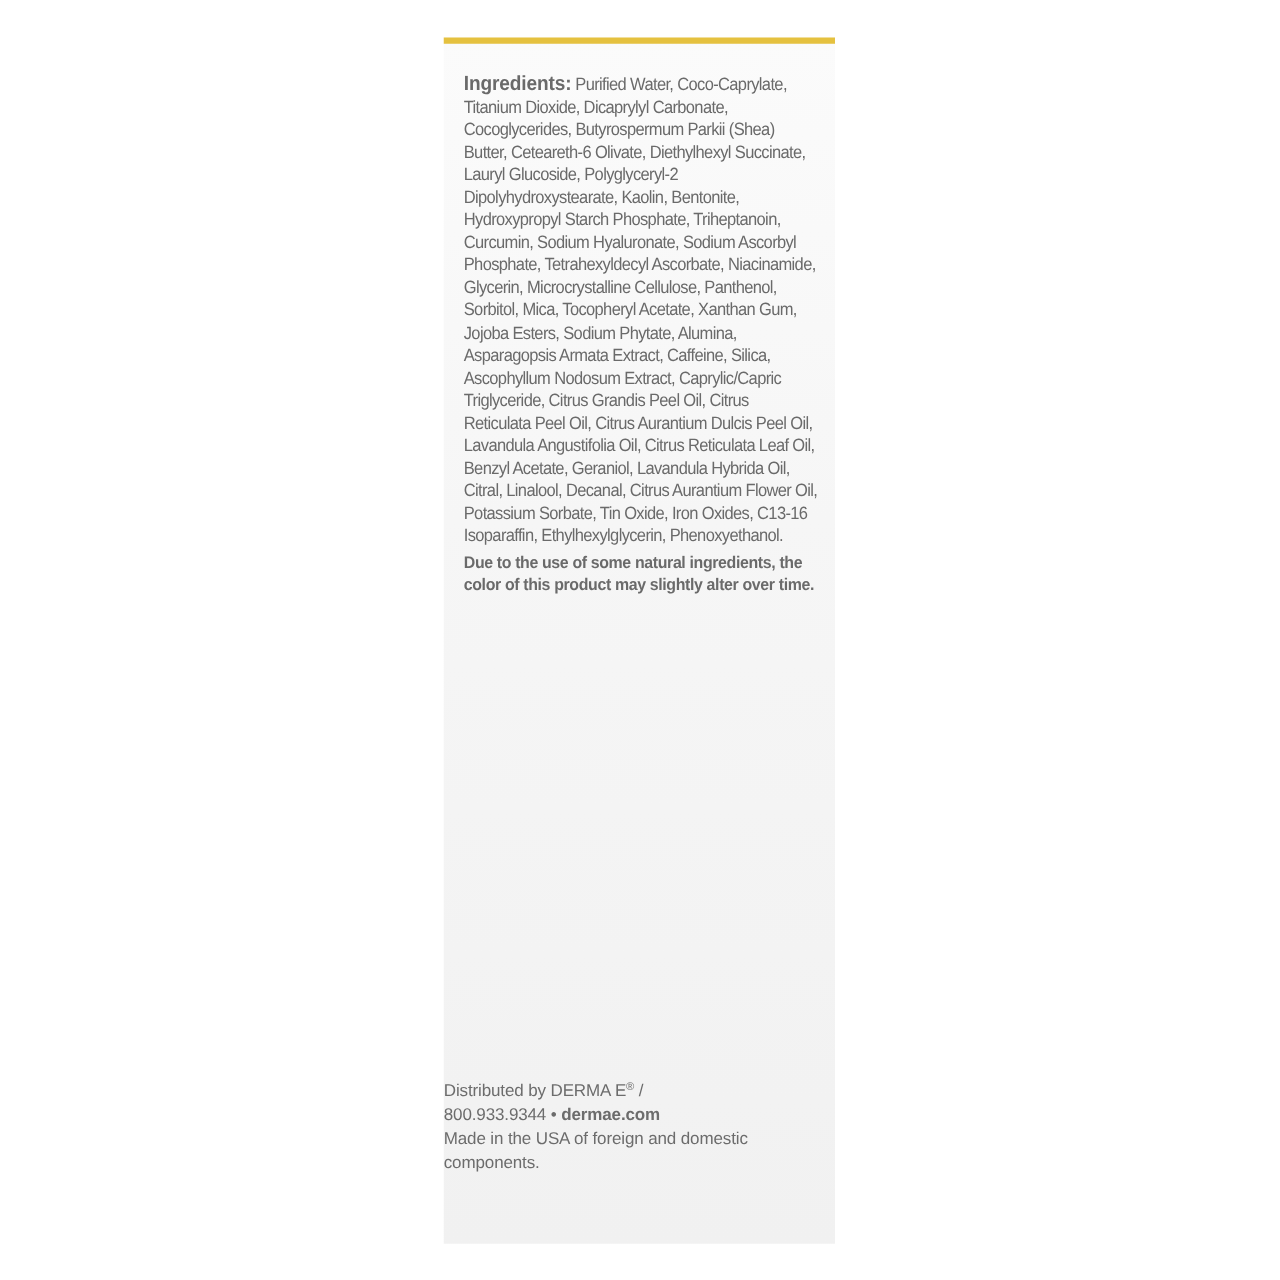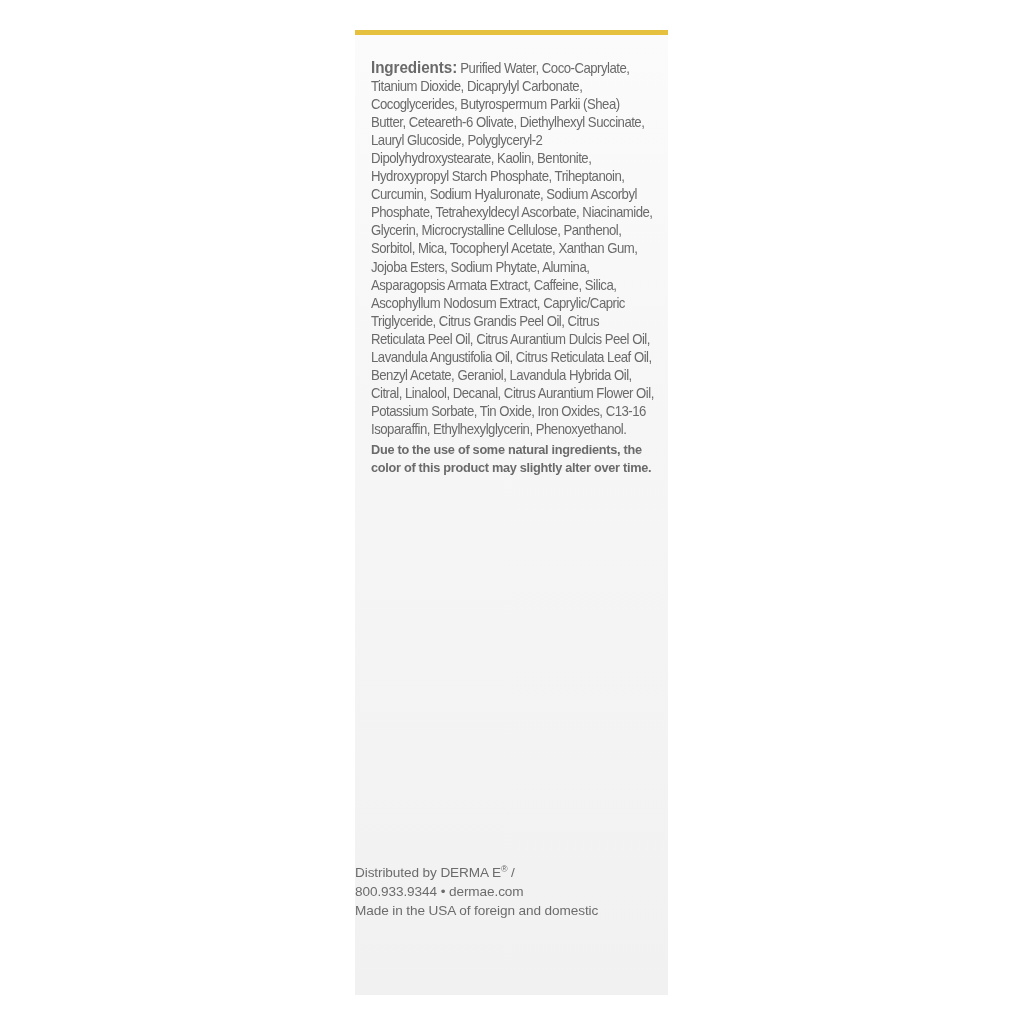--- a/index.html
+++ b/index.html
@@ -78,35 +78,36 @@
       right: 10px;
       top: 834px;
       font-family: "Liberation Sans", sans-serif;
       font-size: 13.6px;
       line-height: 18.9px;
       color: #6c6c6c;
       letter-spacing: -0.1px;
     }
     .distributor div { white-space: nowrap; }
     .distributor sup { font-size: 9px; vertical-align: 5px; line-height: 0; }
-    .distributor .web { font-weight: normal; text-align: center; }
+    .distributor .web { font-weight: bold; text-align: center; }
   </style>
 </head>
 <body>
 
 <div class="panel">
   <div class="accent-strip" style="background: rgb(229, 193, 63);"></div>
 
   <div class="content">
 
     <p class="ingredients">
       <span class="label">Ingredients:</span><span> Purified Water, Coco-Caprylate, Titanium Dioxide, Dicaprylyl Carbonate, Cocoglycerides, Butyrospermum Parkii (Shea) Butter, Ceteareth-6 Olivate, Diethylhexyl Succinate, Lauryl Glucoside, Polyglyceryl-2 Dipolyhydroxystearate, Kaolin, Bentonite, Hydroxypropyl Starch Phosphate, Triheptanoin, Curcumin, Sodium Hyaluronate, Sodium Ascorbyl Phosphate, Tetrahexyldecyl Ascorbate, Niacinamide, Glycerin, Microcrystalline Cellulose, Panthenol, Sorbitol, Mica, Tocopheryl Acetate, Xanthan Gum, Jojoba Esters, Sodium Phytate, Alumina, Asparagopsis Armata Extract, Caffeine, Silica, Ascophyllum Nodosum Extract, Caprylic/Capric Triglyceride, Citrus Grandis Peel Oil, Citrus Reticulata Peel Oil, Citrus Aurantium Dulcis Peel Oil, Lavandula Angustifolia Oil, Citrus Reticulata Leaf Oil, Benzyl Acetate, Geraniol, Lavandula Hybrida Oil, Citral, Linalool, Decanal, Citrus Aurantium Flower Oil, Potassium Sorbate, Tin Oxide, Iron Oxides, C13-16 Isoparaffin, Ethylhexylglycerin, Phenoxyethanol.</span>
     </p>
 
     <p class="notice">Due to the use of some natural ingredients, the color of this product may slightly alter over time.</p>
   </div>
 
   <div class="distributor">
     <div><span>Distributed by DERMA E</span><sup>®</sup><span> /</span></div>
     <div><span>800.933.9344</span><span> • </span><span class="web">dermae.com</span></div>
     <div>Made in the USA of foreign and domestic</div>
+    <div>components.</div>
   </div>
 </div>
 
 </body></html>

